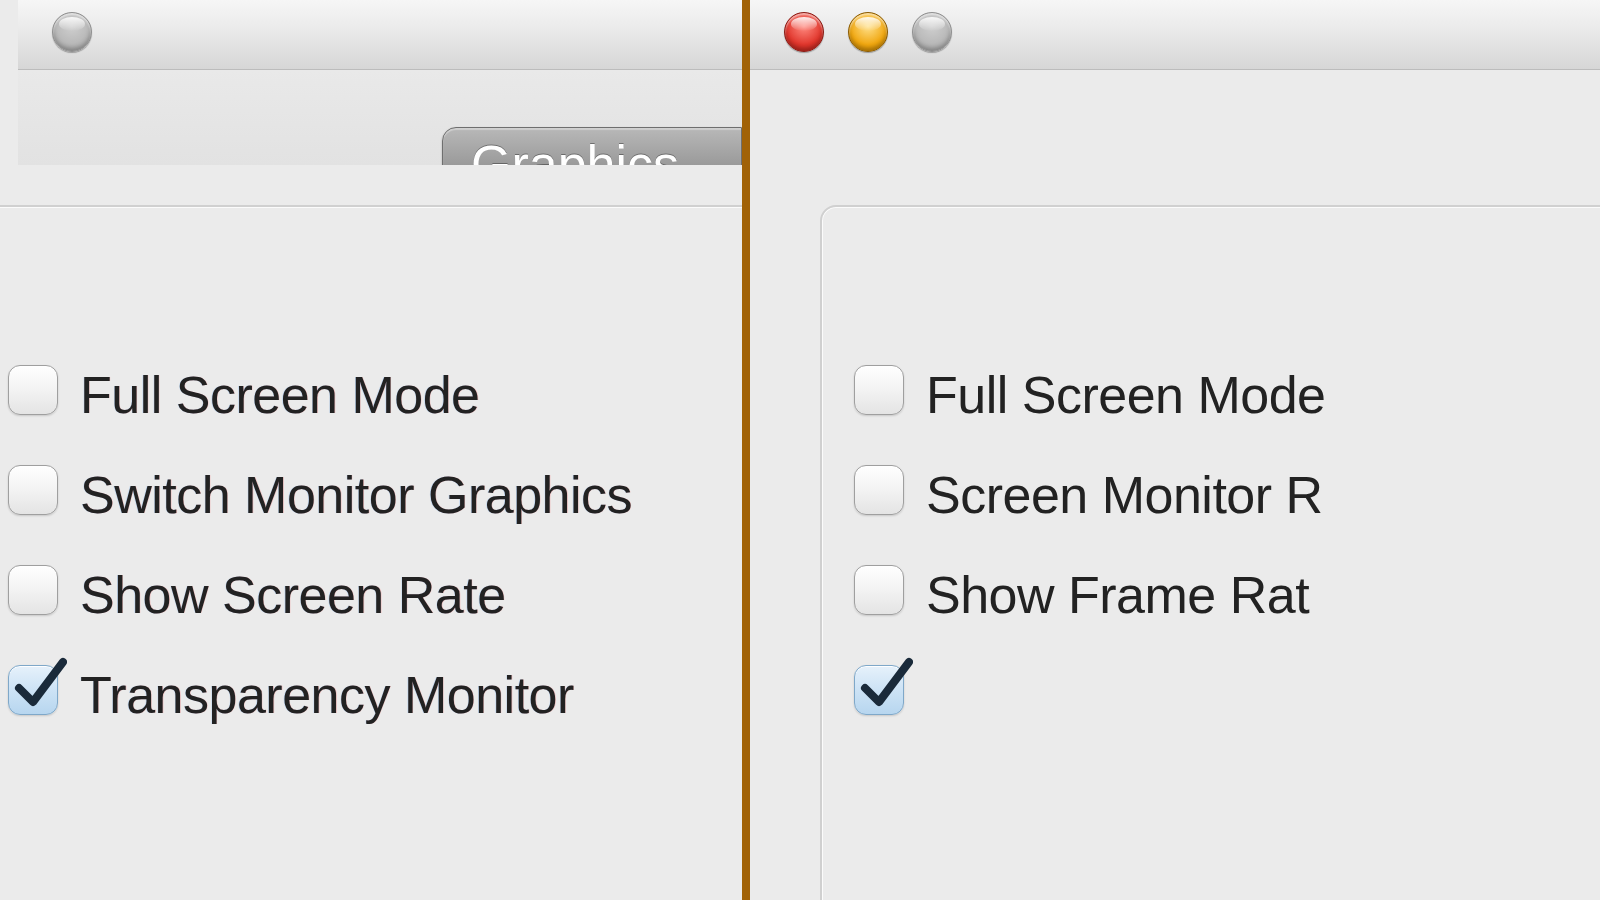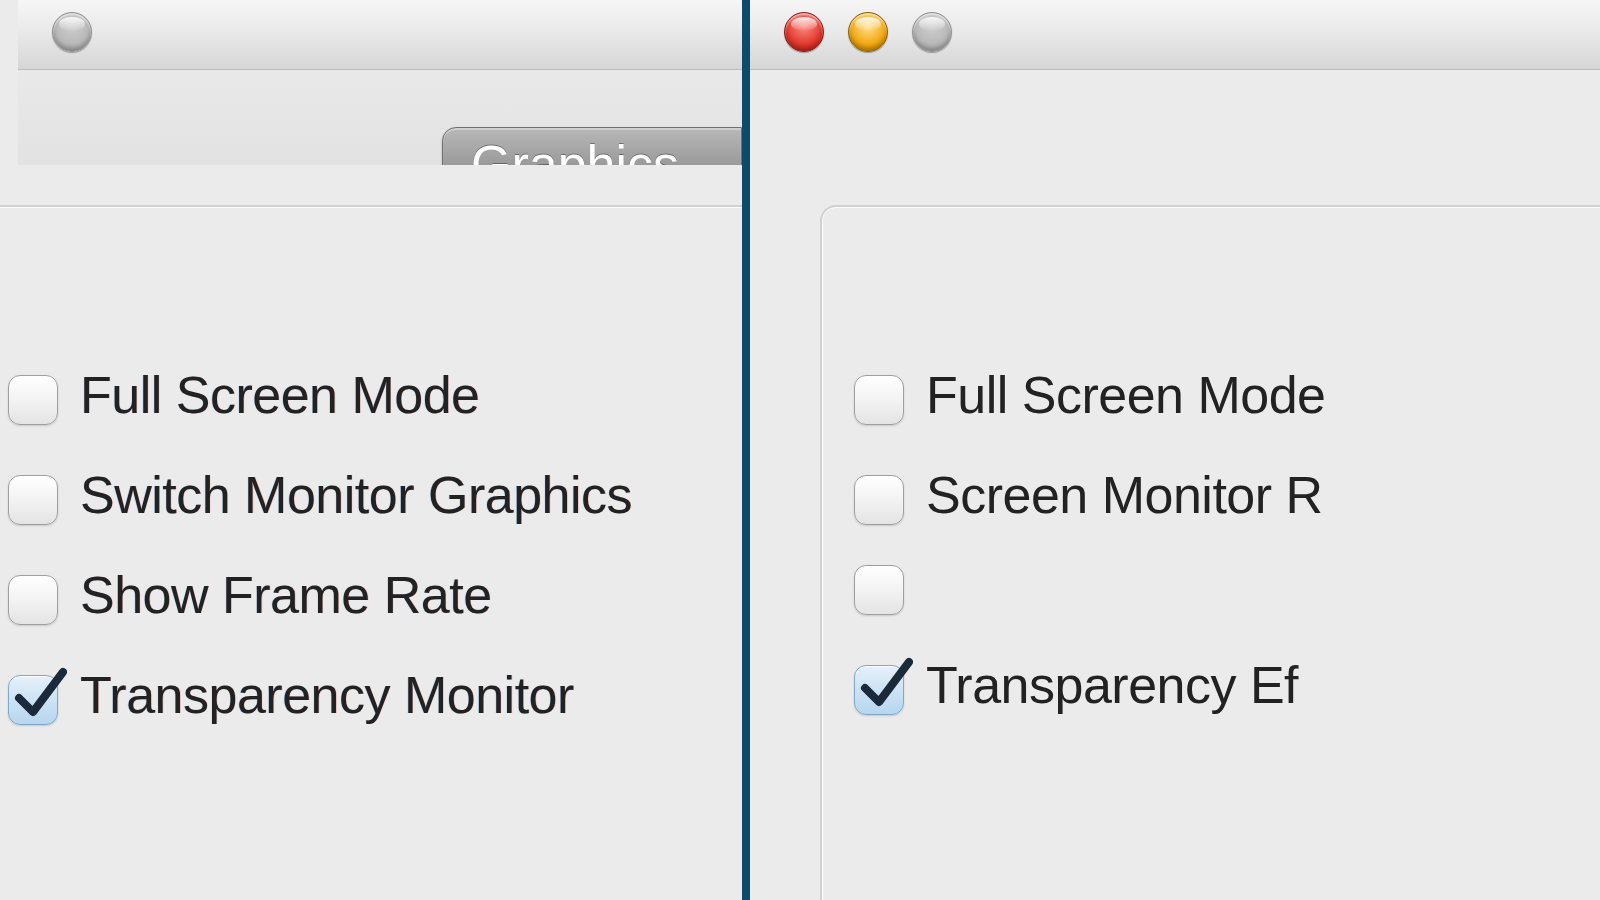--- a/index.html
+++ b/index.html
@@ -16,21 +16,21 @@
       height: 100%;
     }
     .pane {
       position: relative;
       height: 100%;
       background: #ebebeb;
       overflow: hidden;
     }
     .pane-left {
       width: 750px;
-      border-right: 8px solid #0c4a6e;
+      border-right: 8px solid #a16207;
       padding-left: 18px;
     }
     .pane-right {
       flex: 1;
     }
 
     
     .titlebar {
       height: 70px;
       background: linear-gradient(to bottom, #f6f6f6 0%, #ebebeb 40%, #d6d6d6 100%);
@@ -132,21 +132,21 @@
       top: 200px;
       display: flex;
       flex-direction: column;
       gap: 40px;
     }
     .pane-left .options { left: 8px; }
     .pane-right .options { left: 104px; }
 
     .opt-row {
       display: flex;
-      align-items: flex-end;
+      align-items: flex-start;
       gap: 22px;
       white-space: nowrap;
     }
     .cb {
       width: 50px;
       height: 50px;
       border-radius: 12px;
       border: 1px solid #9f9f9f;
       background: linear-gradient(to bottom, #ffffff 0%, #f4f4f4 45%, #e4e4e4 100%);
       box-shadow: inset 0 1px 0 rgba(255,255,255,0.9),
@@ -207,21 +207,21 @@
           <span class="opt-label">Full Screen Mode</span>
         </div>
 
         <div class="opt-row">
           <div class="cb"></div>
           <span class="opt-label">Switch Monitor Graphics</span>
         </div>
 
         <div class="opt-row">
           <div class="cb"></div>
-          <span class="opt-label">Show Frame Rate</span>
+          <span class="opt-label">Show Screen Rate</span>
         </div>
 
         <div class="opt-row">
           <div class="cb checked">
             <svg viewBox="0 0 56 56">
               <path d="M8 32 L22 46 L52 6" fill="none" stroke="#1a2a3a" stroke-width="8" stroke-linecap="round" stroke-linejoin="round"></path>
             </svg>
           </div>
           <span class="opt-label">Transparency Monitor</span>
         </div>
@@ -247,28 +247,28 @@
           <span class="opt-label">Full Screen Mode</span>
         </div>
 
         <div class="opt-row">
           <div class="cb"></div>
           <span class="opt-label">Screen Monitor R</span>
         </div>
 
         <div class="opt-row">
           <div class="cb"></div>
+          <span class="opt-label">Show Frame Rat</span>
         </div>
 
         <div class="opt-row">
           <div class="cb checked">
             <svg viewBox="0 0 56 56">
               <path d="M8 32 L22 46 L52 6" fill="none" stroke="#1a2a3a" stroke-width="8" stroke-linecap="round" stroke-linejoin="round"></path>
             </svg>
           </div>
-          <span class="opt-label">Transparency Ef</span>
         </div>
 
       </div>
     </div>
   </div>
 
 </div>
 
 </body></html>

